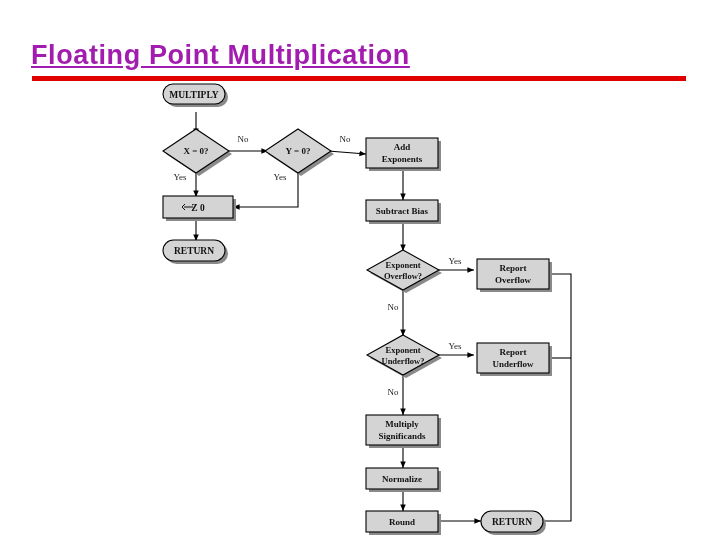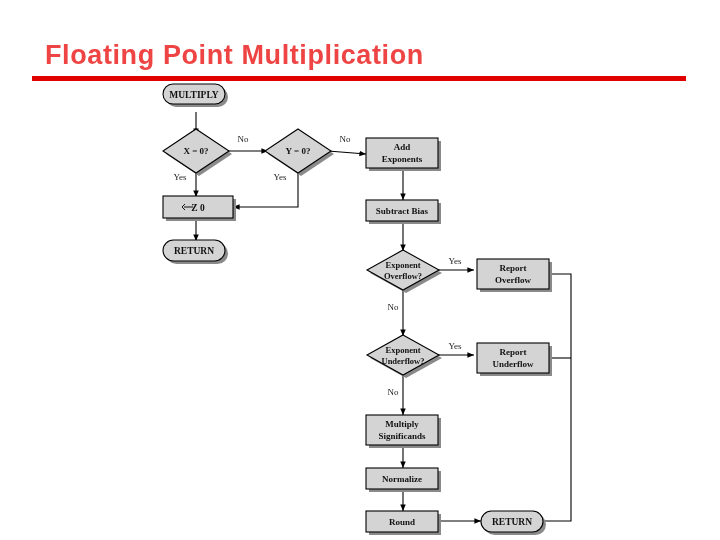--- a/index.html
+++ b/index.html
@@ -11,27 +11,28 @@
     width: 720px;
     height: 540px;
     position: relative;
     overflow: hidden;
     font-family: "Liberation Sans", sans-serif;
   }
 
   
   #slide-title {
     position: absolute;
-    left: 45px;
+    left: 31px;
     top: 40px;
     font-size: 27px;
     font-weight: bold;
-    color: #ef4444;
+    color: #a21caf;
     letter-spacing: 0.6px;
     white-space: nowrap;
+    text-decoration: underline;
   }
   #title-rule {
     position: absolute;
     left: 32px;
     top: 76px;
     width: 654px;
     height: 5px;
     background: #e00000;
   }
 

